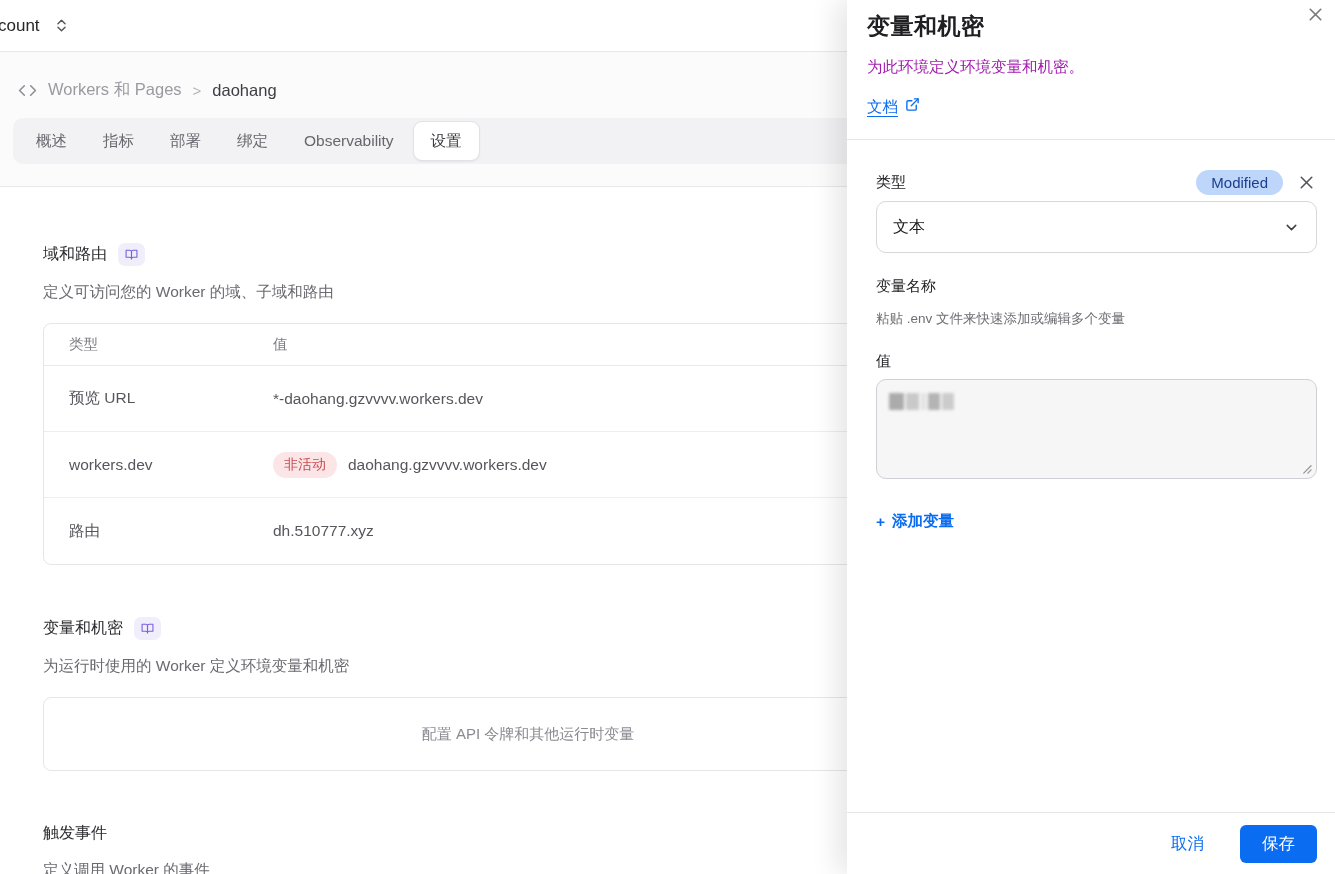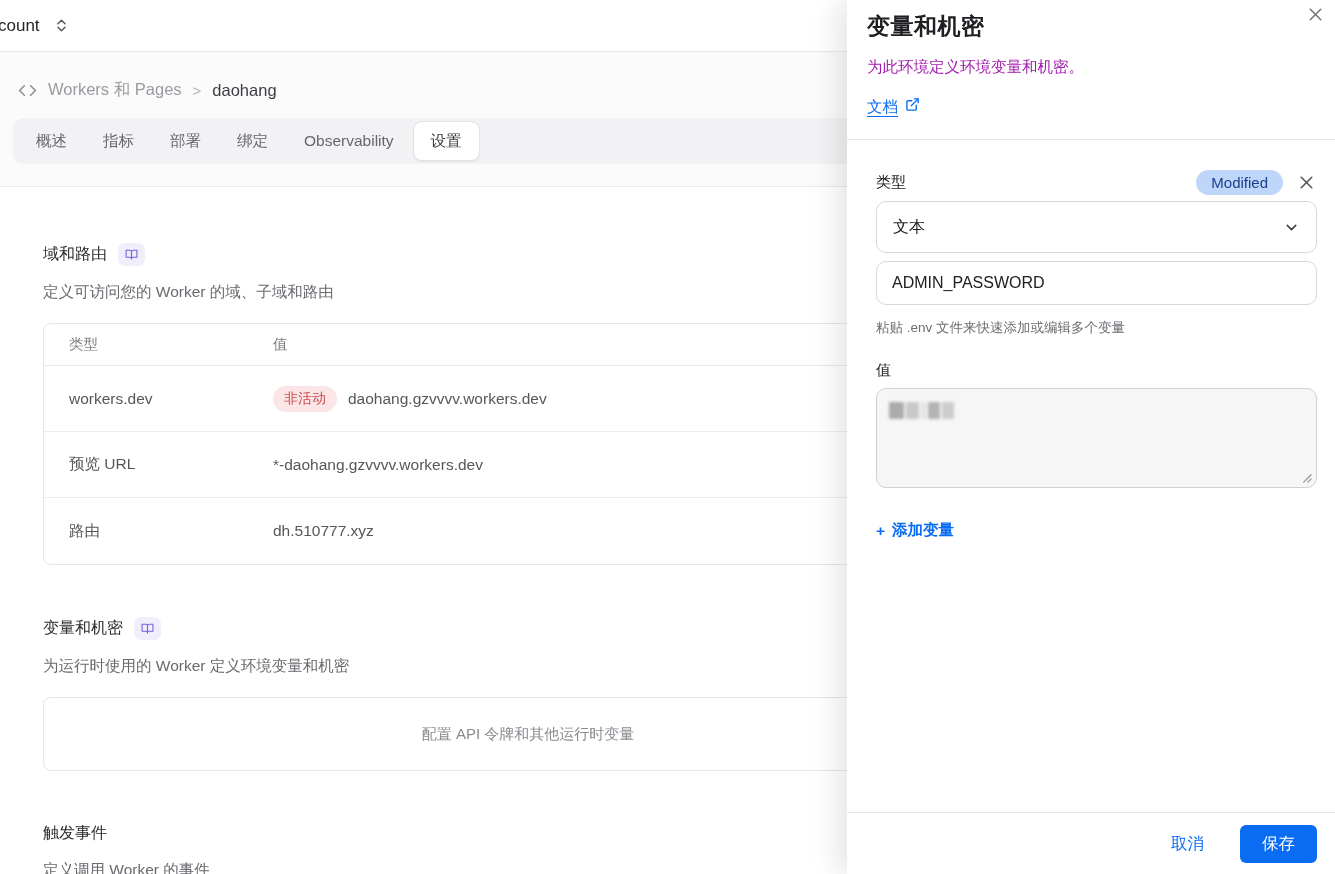--- a/index.html
+++ b/index.html
@@ -162,30 +162,30 @@
       </span>
     </div>
     <div class="section-desc">定义可访问您的 Worker 的域、子域和路由</div>
     <div class="card-table">
       <div class="thead">
         <span class="col-type">类型</span>
         <span>值</span>
       </div>
       <div id="domains-rows">
           <div class="trow">
+            <span class="col-type">预览 URL</span>
+            <span class="cell-value">
+              <span>*-daohang.gzvvvv.workers.dev</span>
+            </span>
+          </div>
+          <div class="trow">
             <span class="col-type">workers.dev</span>
             <span class="cell-value">
               <span class="badge-inactive">非活动</span>
               <span>daohang.gzvvvv.workers.dev</span>
-            </span>
-          </div>
-          <div class="trow">
-            <span class="col-type">预览 URL</span>
-            <span class="cell-value">
-              <span>*-daohang.gzvvvv.workers.dev</span>
             </span>
           </div>
           <div class="trow">
             <span class="col-type">路由</span>
             <span class="cell-value">
               <span>dh.510777.xyz</span>
             </span>
           </div>
         </div>
     </div>
@@ -255,21 +255,21 @@
     </div>
     <div class="select">
       <span>文本</span>
       <span>
         <svg width="17" height="17" viewBox="0 0 24 24" fill="none" stroke="#3c3c42" stroke-width="2" stroke-linecap="round" stroke-linejoin="round">
           <polyline points="6 9 12 15 18 9"></polyline>
         </svg>
       </span>
     </div>
 
-    <input class="text-input" type="text" value="ADMIN_PASSWORD" style="">
+    <div class="field-label">变量名称</div>
     <div class="hint">粘贴 .env 文件来快速添加或编辑多个变量</div>
 
     <div class="field-label">值</div>
     <div class="fake-textarea">
       <span class="redacted">
         <span class="r1"></span>
           <span class="r2"></span>
           <span class="r3"></span>
           <span class="r4"></span>
           <span class="r5"></span>

